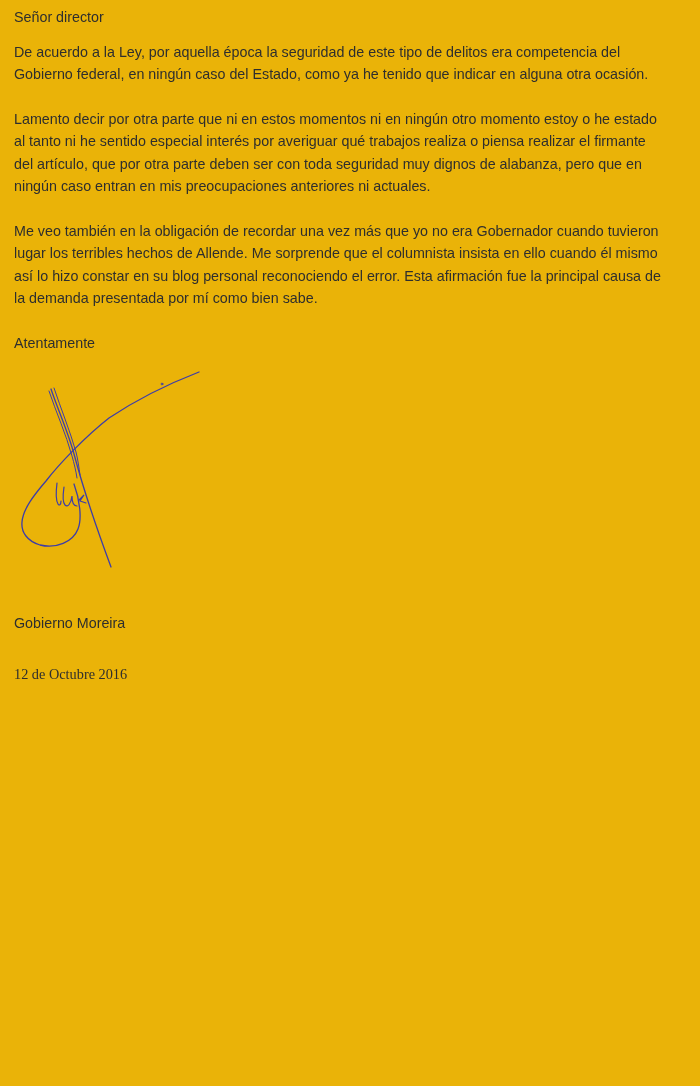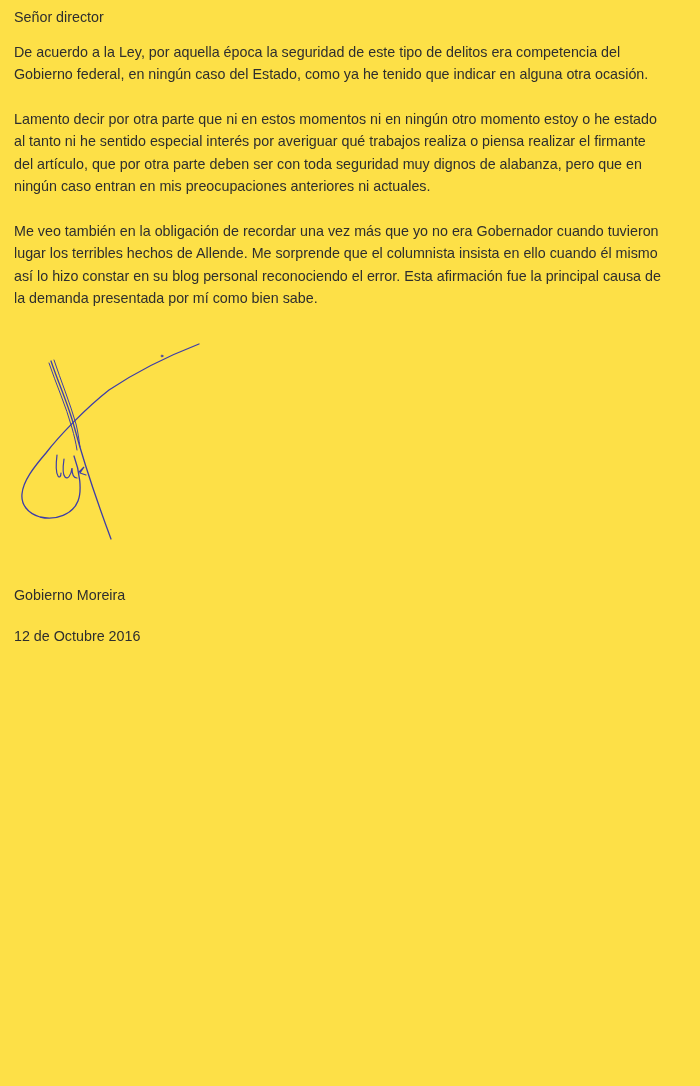--- a/index.html
+++ b/index.html
@@ -13,58 +13,59 @@
     overflow: hidden;
     font-family: "Liberation Sans", "DejaVu Sans", sans-serif;
     color: #2e2e2e;
     -webkit-font-smoothing: antialiased;
   }
   .page {
     box-sizing: border-box;
     width: 700px;
     height: 1086px;
     padding: 6px 36px 0 14px;
-    background: #fde047;
+    background: #eab308;
   }
   .line, .para, .closing, .sender, .date {
     font-size: 14.3px;
     line-height: 22.5px;
     margin: 0;
     max-width: 652px;
   }
   .salutation { margin-bottom: 12px; }
   .recipient  { margin-bottom: 23px; }
   .para       { margin-bottom: 22px; }
   .closing    { margin-bottom: 0; }
   .signature  {
     display: block;
     width: 200px;
     height: 210px;
     margin: 6px 0 0 2px;
   }
   .signature path, .signature circle { fill: none; stroke-linecap: round; }
   .sender { margin-top: 42px; }
-  .date   { margin-top: 19px; }
+  .date   { margin-top: 28px; font-family: Liberation Serif, serif; }
 </style>
 </head>
 <body style="color: rgb(46, 46, 46);">
 
 <div class="page">
 
   <p class="line salutation">Señor director</p>
 
 
 
 
   <p class="para">De acuerdo a la Ley, por aquella época la seguridad de este tipo de delitos era competencia del Gobierno federal, en ningún caso del Estado, como ya  he tenido que  indicar en alguna otra ocasión.</p>
 
   <p class="para">Lamento decir por otra parte que ni en estos momentos ni en ningún otro momento estoy o he estado  al tanto ni he sentido especial interés por averiguar qué trabajos  realiza o piensa realizar el firmante del artículo, que por otra parte deben ser con toda seguridad muy dignos de alabanza, pero que en ningún caso entran en mis preocupaciones anteriores ni actuales.</p>
 
   <p class="para">Me veo también en la obligación de recordar una vez más que yo no era Gobernador cuando tuvieron lugar los terribles hechos de Allende. Me sorprende que el columnista insista en ello cuando él  mismo así lo hizo constar en su blog personal reconociendo el error. Esta afirmación fue la principal causa de la demanda presentada por mí como bien sabe.</p>
 
+  <p class="closing">Atentamente</p>
 
   <svg class="signature" viewBox="0 0 200 210" xmlns="http://www.w3.org/2000/svg">
     <g stroke="#3d3da8">
 
       <path stroke-width="1.3" d="M183,12 C152,24 117,42 93,58 C70,76 43,104 30,121
                C18,135 7,149 6,162 C5,172 11,181 24,185
                C40,189 57,182 62,169 C66,159 64,140 58,124"></path>
 
       <path stroke-width="1.3" d="M35,29 C42,50 52,72 58,94 C66,124 82,172 95,207"></path>
 

